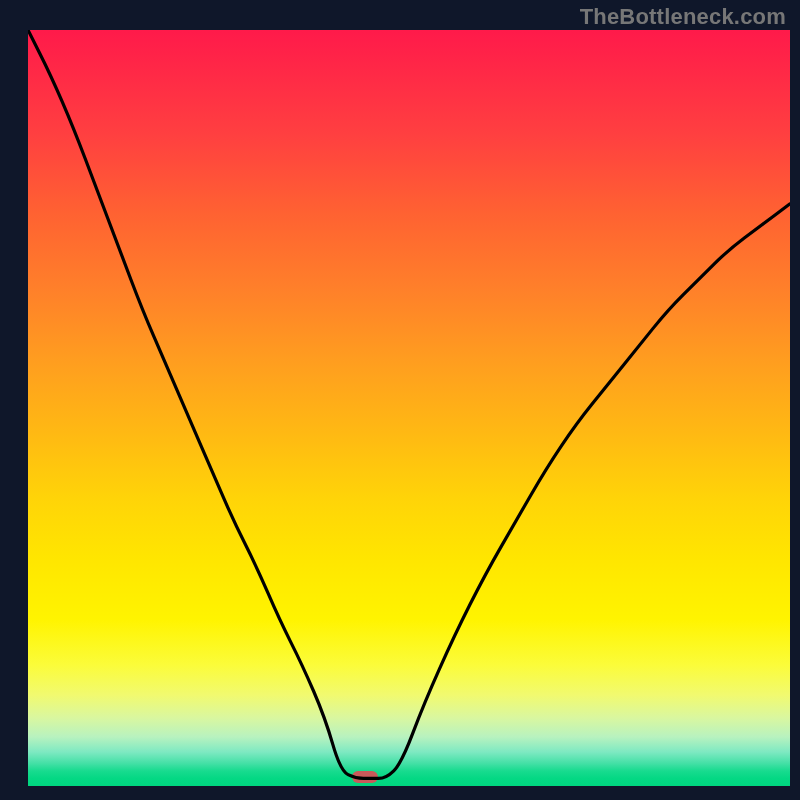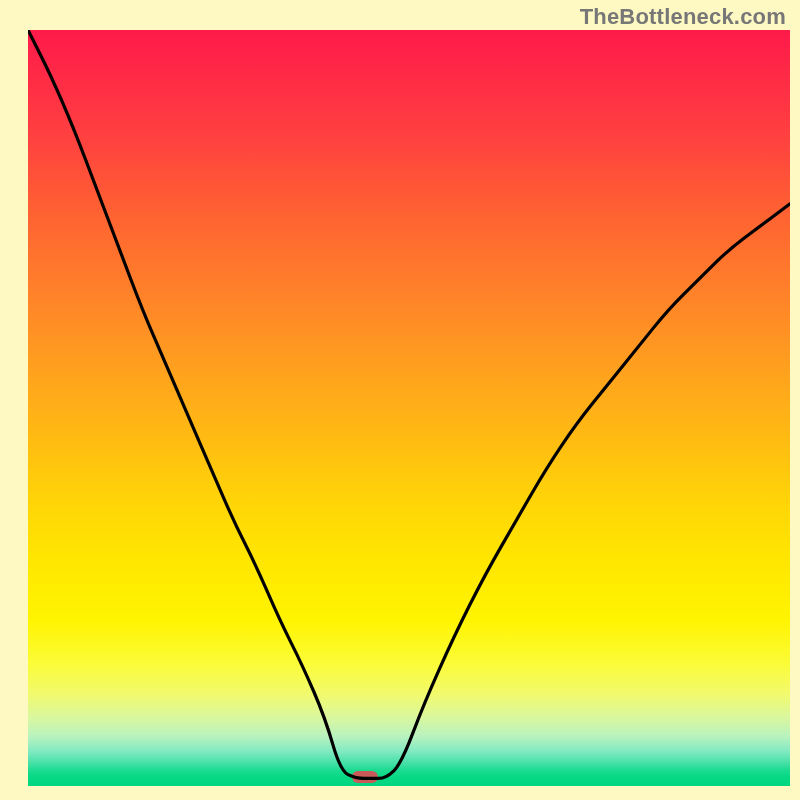--- a/index.html
+++ b/index.html
@@ -8,21 +8,21 @@
     width: 800px;
     height: 800px;
     background: #000;
     overflow: hidden;
     font-family: Arial, Helvetica, sans-serif;
   }
   .frame {
     position: relative;
     width: 800px;
     height: 800px;
-    background: #fef9c3;
+    background: #0f172a;
   }
   .watermark {
     position: absolute;
     top: 4px;
     right: 14px;
     color: #777;
     font-size: 22px;
     font-weight: 600;
     letter-spacing: 0.2px;
     z-index: 5;

